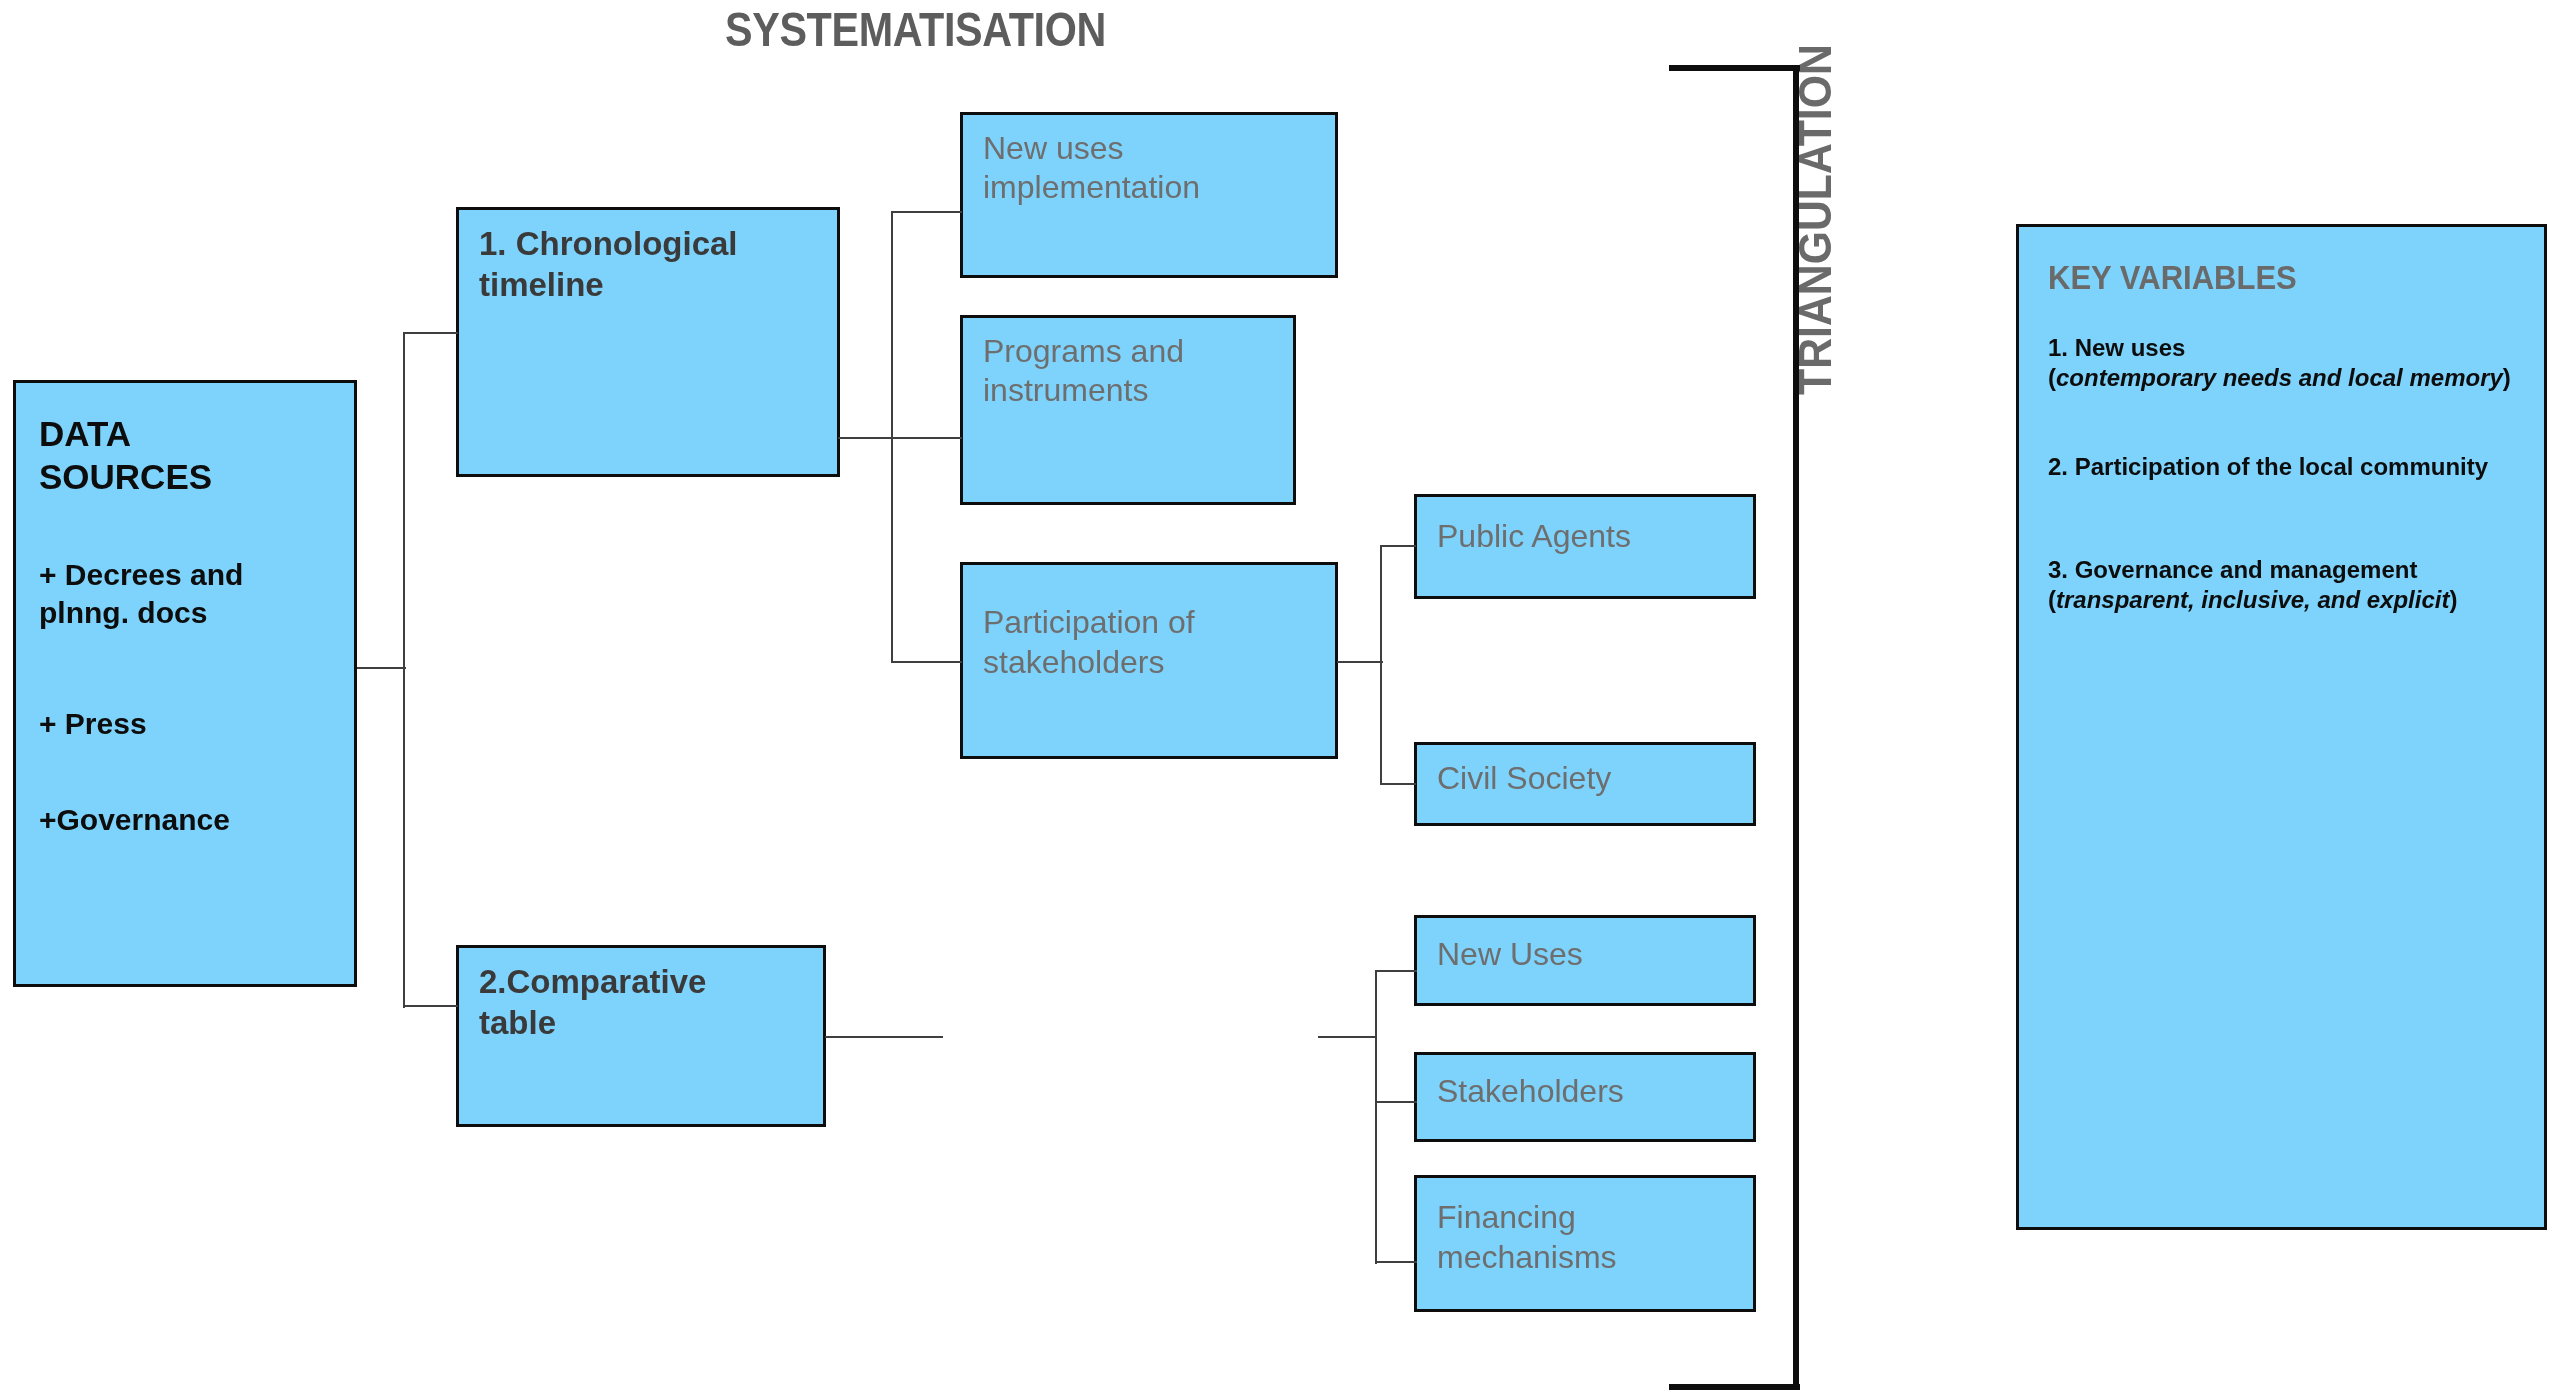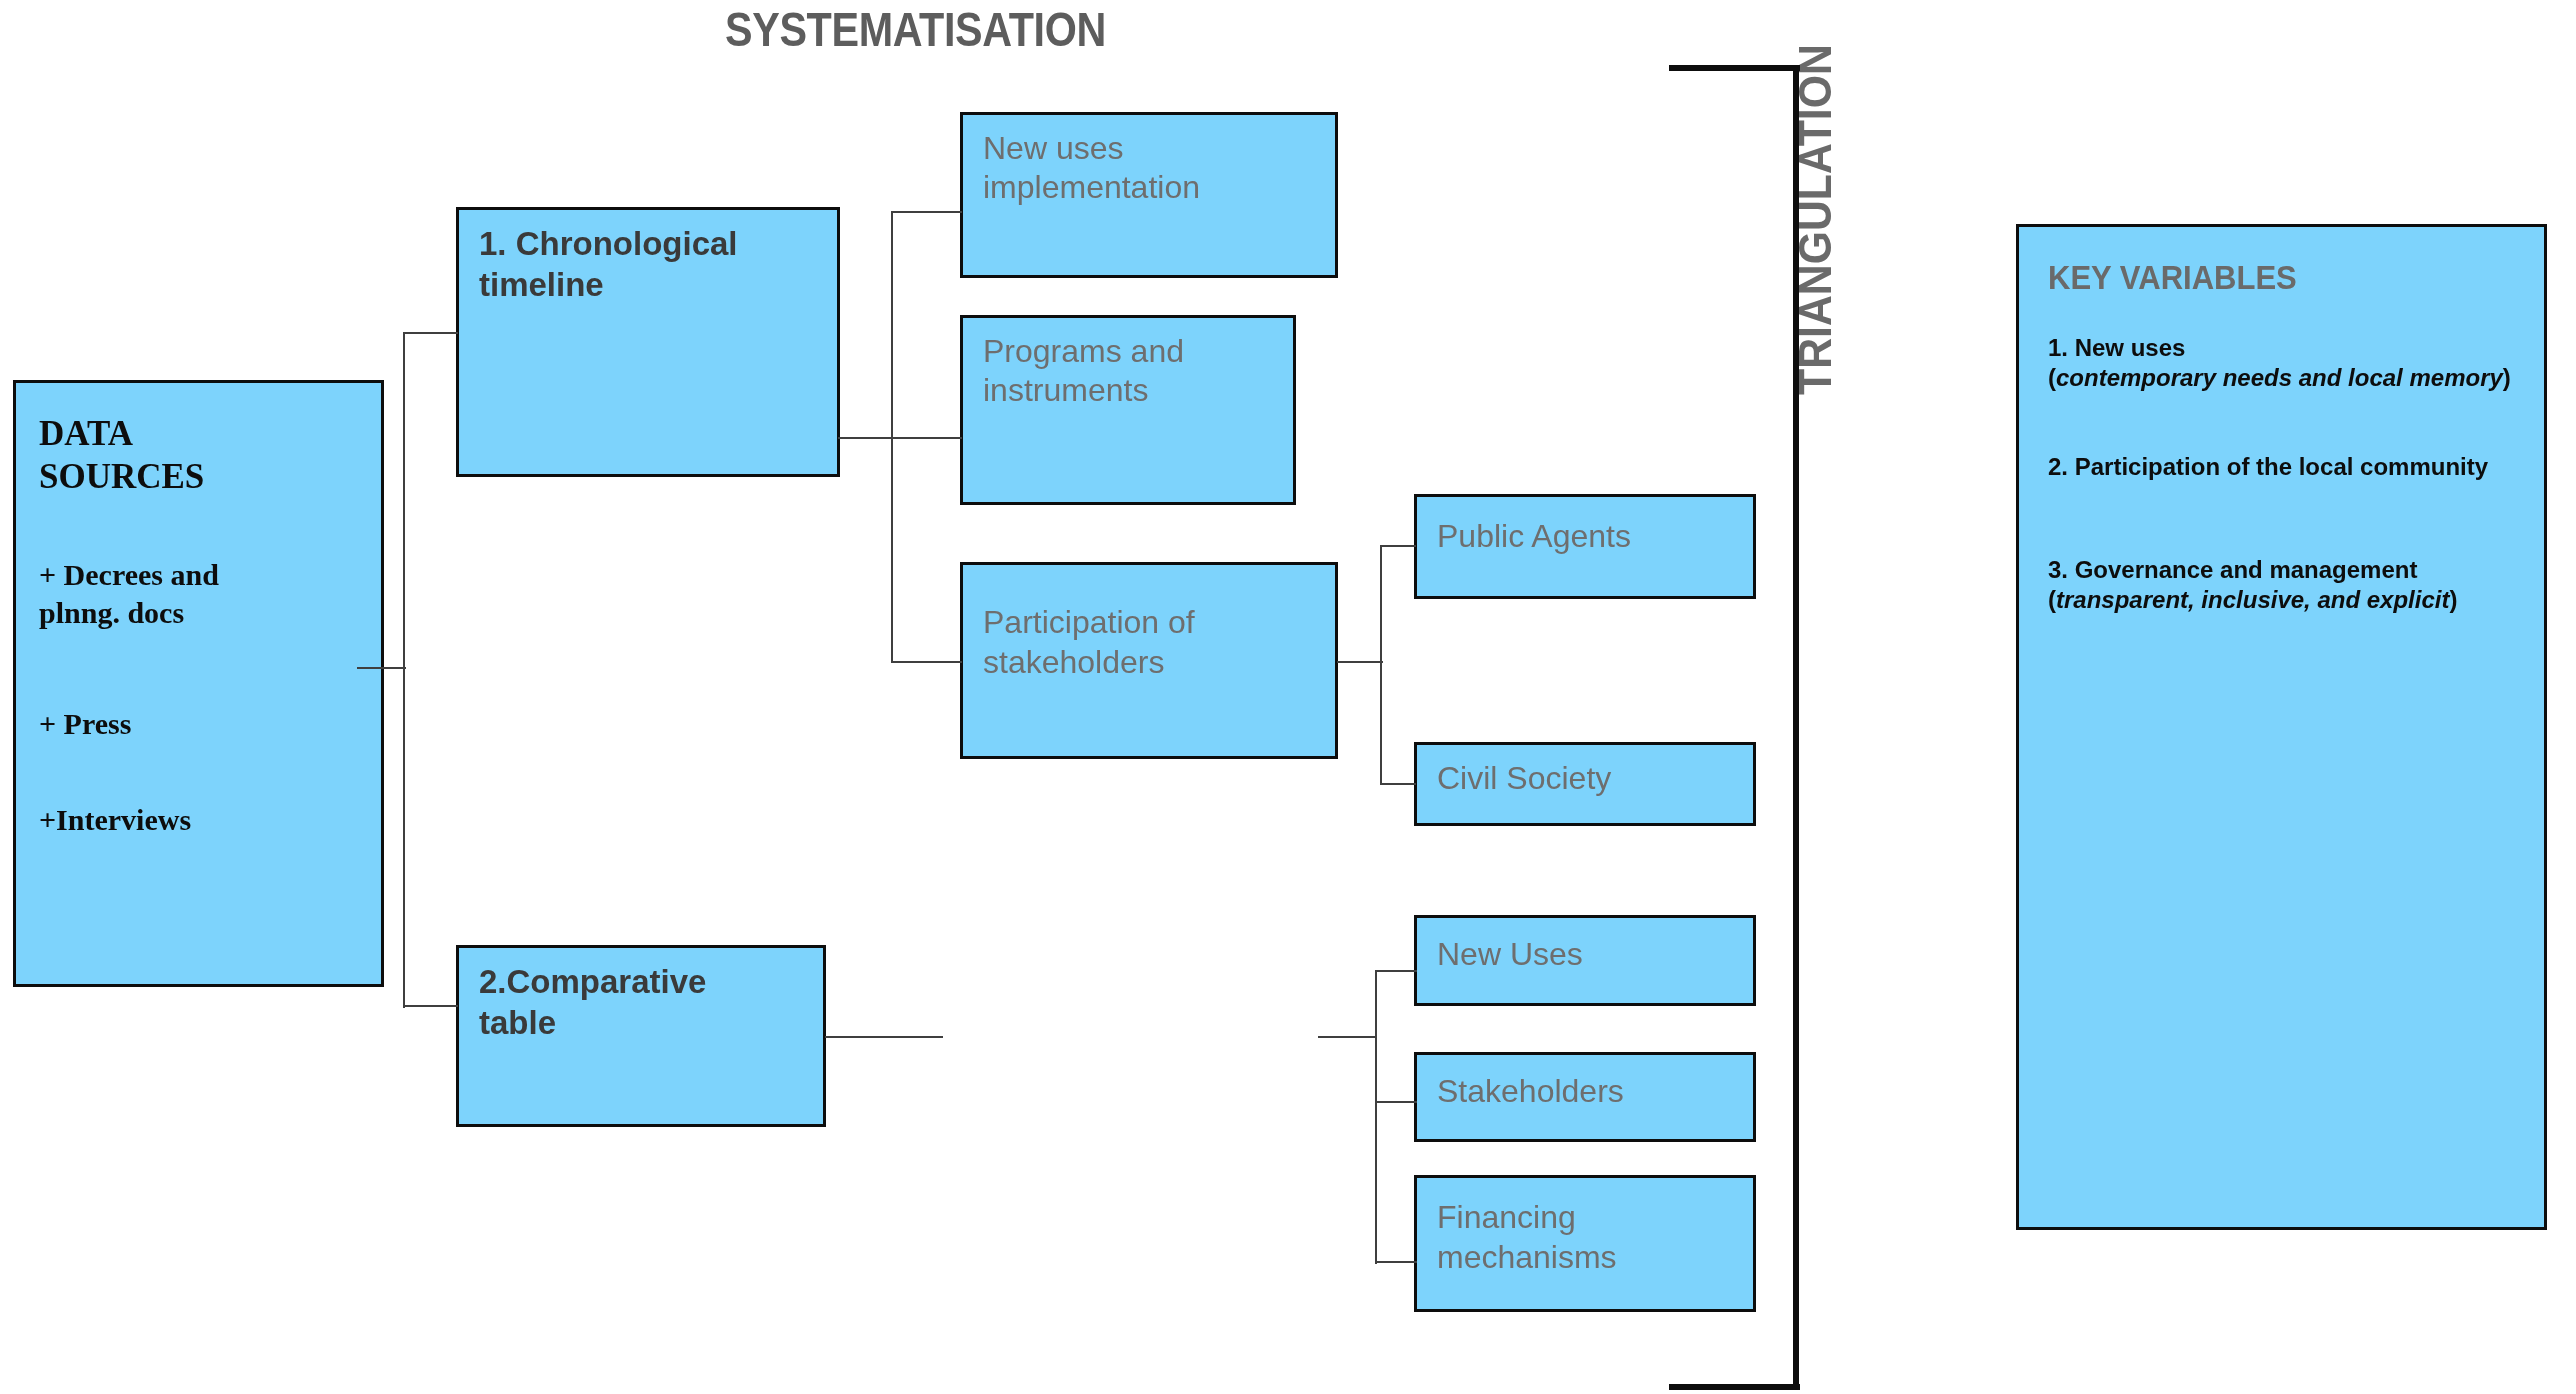--- a/index.html
+++ b/index.html
@@ -82,21 +82,21 @@
     font-size: 33px; font-weight: 700; color: #6a6a6a;
     transform: scaleX(0.94); transform-origin: left top; white-space: nowrap;
   }
   .kv-item {
     position: absolute; left: 29px; right: 16.7px;
     font-size: 24px; font-weight: 700; color: #0d0d0d; line-height: 1.24;
   }
   .kv-item em { font-style: italic; font-weight: 700; }
 
   
-  #data-sources-box { left: 13px; top: 380px; width: 371px; height: 607px; font-family: Liberation Serif, serif; }
+  #data-sources-box { left: 13px; top: 380px; width: 344px; height: 607px; }
   #data-sources-title {
     position: absolute; left: 23px; top: 30px;
     font-size: 35px; font-weight: 700; color: #0d0d0d;
     line-height: 1.22; white-space: pre-line;
   }
   .ds-item {
     position: absolute; left: 23px; right: 9px;
     font-size: 30px; font-weight: 700; color: #0d0d0d; line-height: 1.25;
     white-space: pre-line;
   }
@@ -109,21 +109,21 @@
   <div id="systematisation-title">SYSTEMATISATION</div>
 
   <div id="triangulation-label">TRIANGULATION</div>
 
   <div class="box" id="data-sources-box">
     <div id="data-sources-title">DATA
 SOURCES</div>
     <div class="ds-item" style="top:173px">+ Decrees and
 plnng. docs</div>
     <div class="ds-item" style="top:322px">+ Press</div>
-    <div class="ds-item" style="top:418px">+Interviews</div>
+    <div class="ds-item" style="top:418px">+Governance</div>
   </div>
 
   <div class="box" id="method-box-1" style="left:456px; top:207px; width:384px; height:270px;">
     <div class="txt t-dark-bold" style="font-size:33px;">1. Chronological
 timeline</div>
   </div>
 
   <div class="box" id="method-box-2" style="left:456px; top:945px; width:370px; height:182px;">
     <div class="txt t-dark-bold" style="font-size:33px;">2.Comparative
 table</div>

